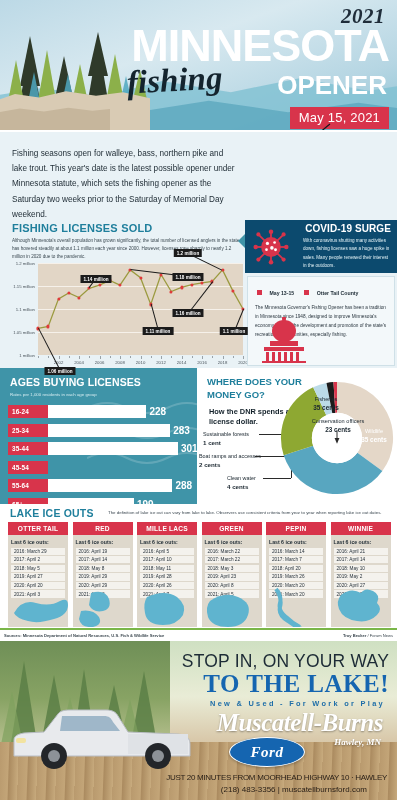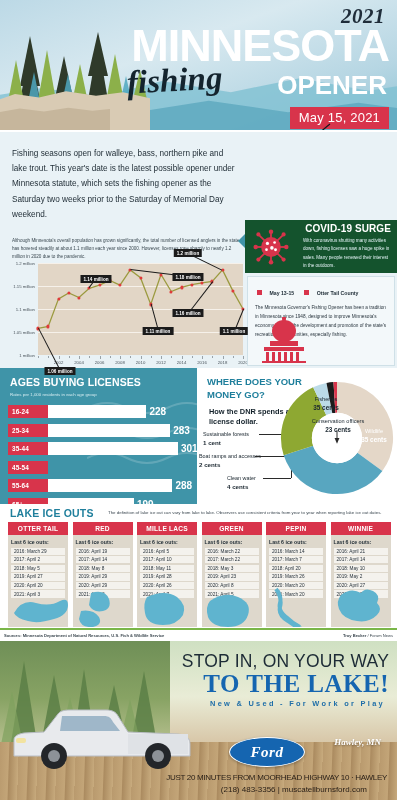--- a/index.html
+++ b/index.html
@@ -79,21 +79,21 @@
   .pt { position:absolute; width:3.2px; height:3.2px; background:#e03a3a; border-radius:50%; transform:translate(-50%,-50%); }
   .callout {
     position:absolute; background:#1b1b1b; color:#fff; font-size:4.6px; font-weight:700;
     padding:1.5px 3px; white-space:nowrap; transform:translate(-50%,-50%); z-index:5;
   }
   .leader { position:absolute; background:#1b1b1b; height:1px; transform-origin:0 0; z-index:4; }
 
   
   .covid {
     position:absolute; right:0px; top:220px; width:152px; height:53px;
-    background:#14532d; color:#fff;
+    background:#0c4a6e; color:#fff;
   }
   .covid h3 { position:absolute; right:6px; top:3px; font-size:10px; font-weight:700; letter-spacing:.1px;}
   .covid p { position:absolute; right:6px; top:17px; width:88px; font-size:4.6px; line-height:1.85; color:#e4f3f6;}
   .virus { position:absolute; left:8px; top:9px; width:36px; height:36px; }
   .covid-notch { position:absolute; left:-7px; top:14px; width:0;height:0;
      border-top:7px solid transparent; border-bottom:7px solid transparent; border-right:7px solid #3f94a8;}
 
   
   .gov {
     position:absolute; right:2px; top:276px; width:148px; height:90px;
@@ -222,20 +222,21 @@
       <path d="M50 24 C58 16 66 8 74 2" stroke="#14181c" stroke-width="1.2" fill="none"></path>
       <ellipse cx="60" cy="38" rx="6" ry="2.5" fill="#14181c"></ellipse>
     </svg>
   </div>
 
   <div class="intro">
     <p>Fishing seasons open for walleye, bass, northern pike and lake trout. This year's date is the latest possible opener under Minnesota statute, which sets the fishing opener as the Saturday two weeks prior to the Saturday of Memorial Day weekend.</p>
   </div>
 
   <div class="lic-sec">
+    <div class="lic-title">FISHING LICENSES SOLD</div>
     <div class="lic-sub">Although Minnesota's overall population has grown significantly, the total number of licensed anglers in the state has hovered steadily at about 1.1 million each year since 2000. However, licenses rose sharply to nearly 1.2 million in 2020 due to the pandemic.</div>
     <div class="chart" id="chart">
         <div class="ylab" style="top: 92px;">1 million</div>
         <div class="gl" style="top: 69px;"></div>
         <div class="ylab" style="top: 69px;">1.05 million</div>
         <div class="gl" style="top: 46px;"></div>
         <div class="ylab" style="top: 46px;">1.1 million</div>
         <div class="gl" style="top: 23px;"></div>
         <div class="ylab" style="top: 23px;">1.15 million</div>
         <div class="gl" style="top: 0px;"></div>
@@ -610,20 +611,21 @@
         <polygon points="0,108 12,50 24,108"></polygon>
           <polygon points="58,108 70,56 82,108"></polygon>
         <polygon points="118,108 130,58 142,108"></polygon>
       </g>
     </svg>
     <div class="adwood"></div>
 
     <div class="ad-l1">STOP IN, ON YOUR WAY</div>
     <div class="ad-l2">TO THE LAKE!</div>
     <div class="ad-l3">New &amp; Used - For Work or Play</div>
+    <div class="ad-brand">Muscatell-Burns</div>
     <div class="ad-city">Hawley, MN</div>
     <div class="fordoval">
       <span>Ford</span>
     </div>
     <div class="ad-addr">JUST 20 MINUTES FROM MOORHEAD HIGHWAY 10 · HAWLEY</div>
     <div class="ad-phone">(218) 483-3356  |  muscatellburnsford.com</div>
 
     <svg class="truck" viewBox="0 0 186 74">
       <path d="M4 54 L4 40 C4 36 8 34 14 33 L34 32 L48 14 C50 11 54 10 60 10 L96 10 C102 10 106 12 108 16 L118 32 L168 34 C176 35 180 38 180 44 L180 56 L4 56 Z" fill="#e8eaed" stroke="#b9bdc4" stroke-width="1"></path>
       <path d="M52 16 L94 16 C99 16 101 18 103 22 L110 31 L50 31 Z" fill="#9fb7c9"></path>

